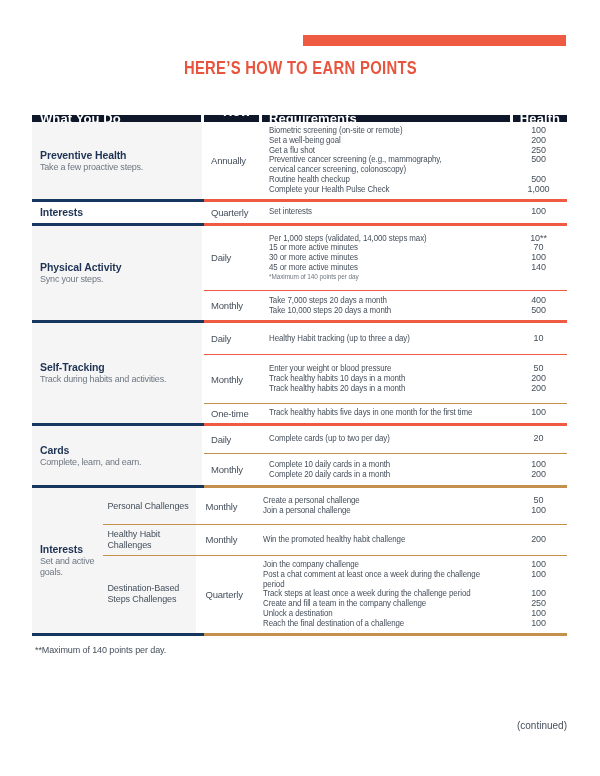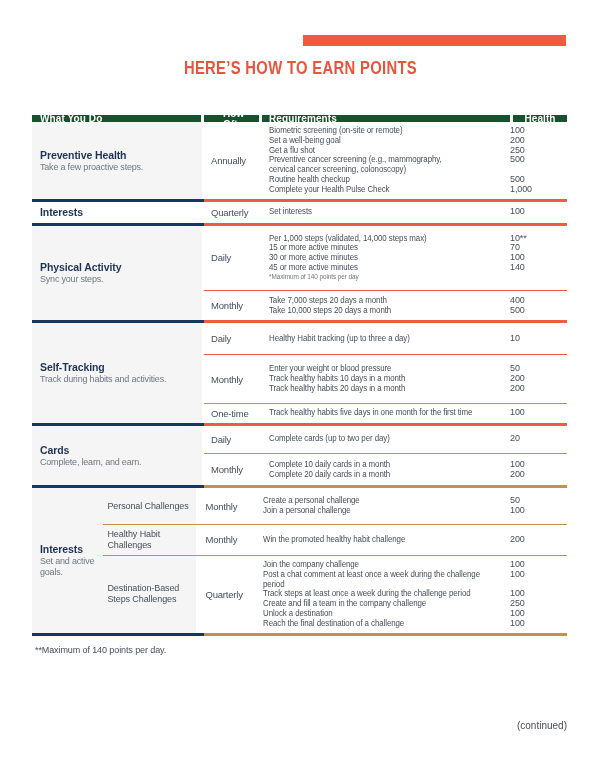--- a/index.html
+++ b/index.html
@@ -11,21 +11,21 @@
   .accent-bar { position:absolute; left:303px; top:35px; width:263px; height:11px; background:#ee5a42; }
   .title-wrap { position:absolute; left:0; top:57px; width:600px; text-align:center; }
   .title-wrap span {
     display:inline-block; font-size:19px; font-weight:bold; color:#e8543e;
     letter-spacing:0.4px; transform:scaleX(0.78); transform-origin:50% 50%; white-space:nowrap;
   }
   .table { position:absolute; left:32px; top:96px; width:535px; }
   
   .thead { display:flex; height:26px; }
   .th {
-    background:#14532d; color:#ffffff; font-size:10px; font-weight:bold;
+    background:#0f172a; color:#ffffff; font-size:13px; font-weight:bold;
     display:flex; align-items:center; letter-spacing:0.1px;margin-top:19px;
   }
   .th.c1 { width:169px; padding-left:8px; margin-right:3px; }
   .th.c2 { width:55px;  padding-left:19px; margin-right:3px; }
   .th.c3 { width:248px; padding-left:7px; margin-right:3px; }
   .th.c4 { width:54px;  justify-content:center; }
   
   .sec { display:flex; align-items:stretch; }
   .left { width:170px; display:flex; flex-direction:column; justify-content:center; padding-left:8px; padding-right:6px; }
   .left.gray { background:#f5f5f6; }
@@ -37,21 +37,21 @@
   .row { display:grid; grid-template-columns:60px 1fr 57px; align-items:center; }
   .sec.subcol .row { grid-template-columns:95px 60px 1fr 57px; }
   .sub { padding-left:6px; font-size:9px; color:#454f5b; line-height:11px; letter-spacing:-0.1px; }
   .often { padding-left:9px; font-size:9.5px; color:#454f5b; letter-spacing:-0.2px; }
   .lines { padding-left:7px; }
   .ln {
     font-size:9px; letter-spacing:-0.1px; color:#454f5b; line-height:9.8px; height:9.8px;
     white-space:nowrap; transform:scaleX(0.88); transform-origin:0 50%;
   }
   .ln.small { font-size:7px; line-height:8px; height:8px; color:#6e7781; transform:scaleX(0.92); }
-  .pts { text-align:left; }
+  .pts { text-align:center; }
   .pv { font-size:9px; line-height:9.8px; height:9.8px; color:#454f5b; letter-spacing:-0.1px; }
   .pv.small { line-height:8px; height:8px; }
   
   .tdiv { display:flex; height:3px; }
   .tdiv .n { width:172px; background:#16365f; }
   .tdiv .c { flex:1; }
   .thin { height:1px; }
   .thin.norm { margin-left:2px; }
   .thin.chal { margin-left:2px; }
   .bg-orange { background:#ee5a42; }

